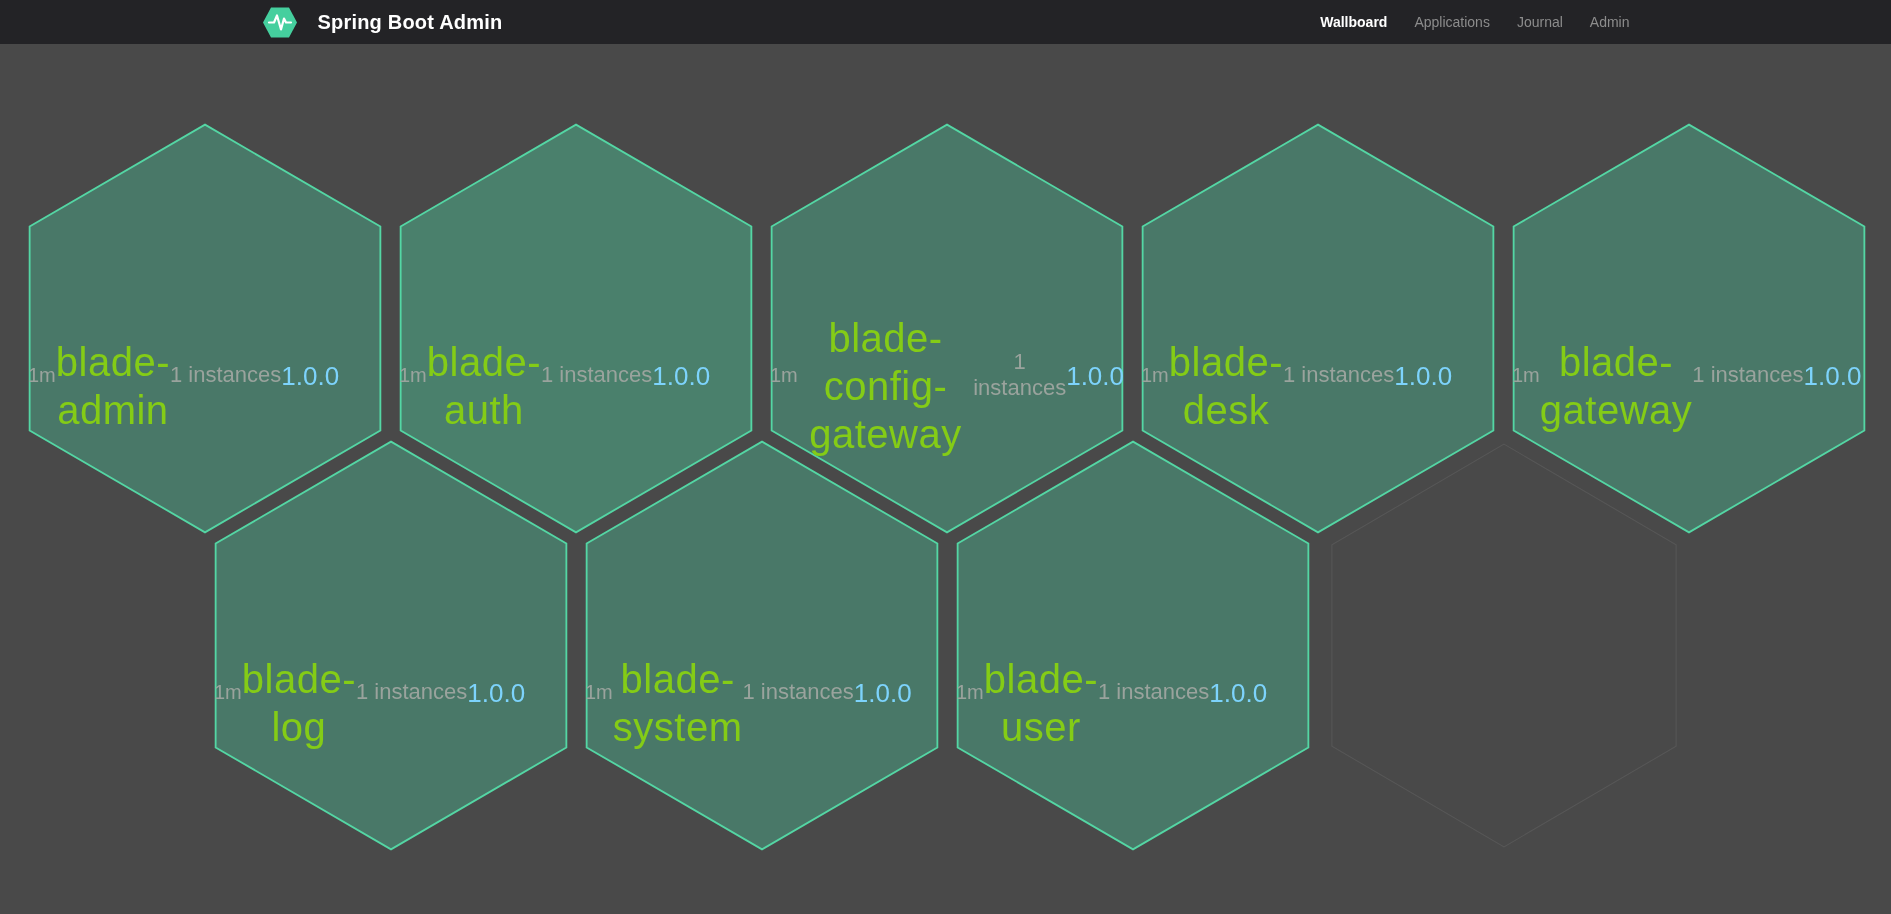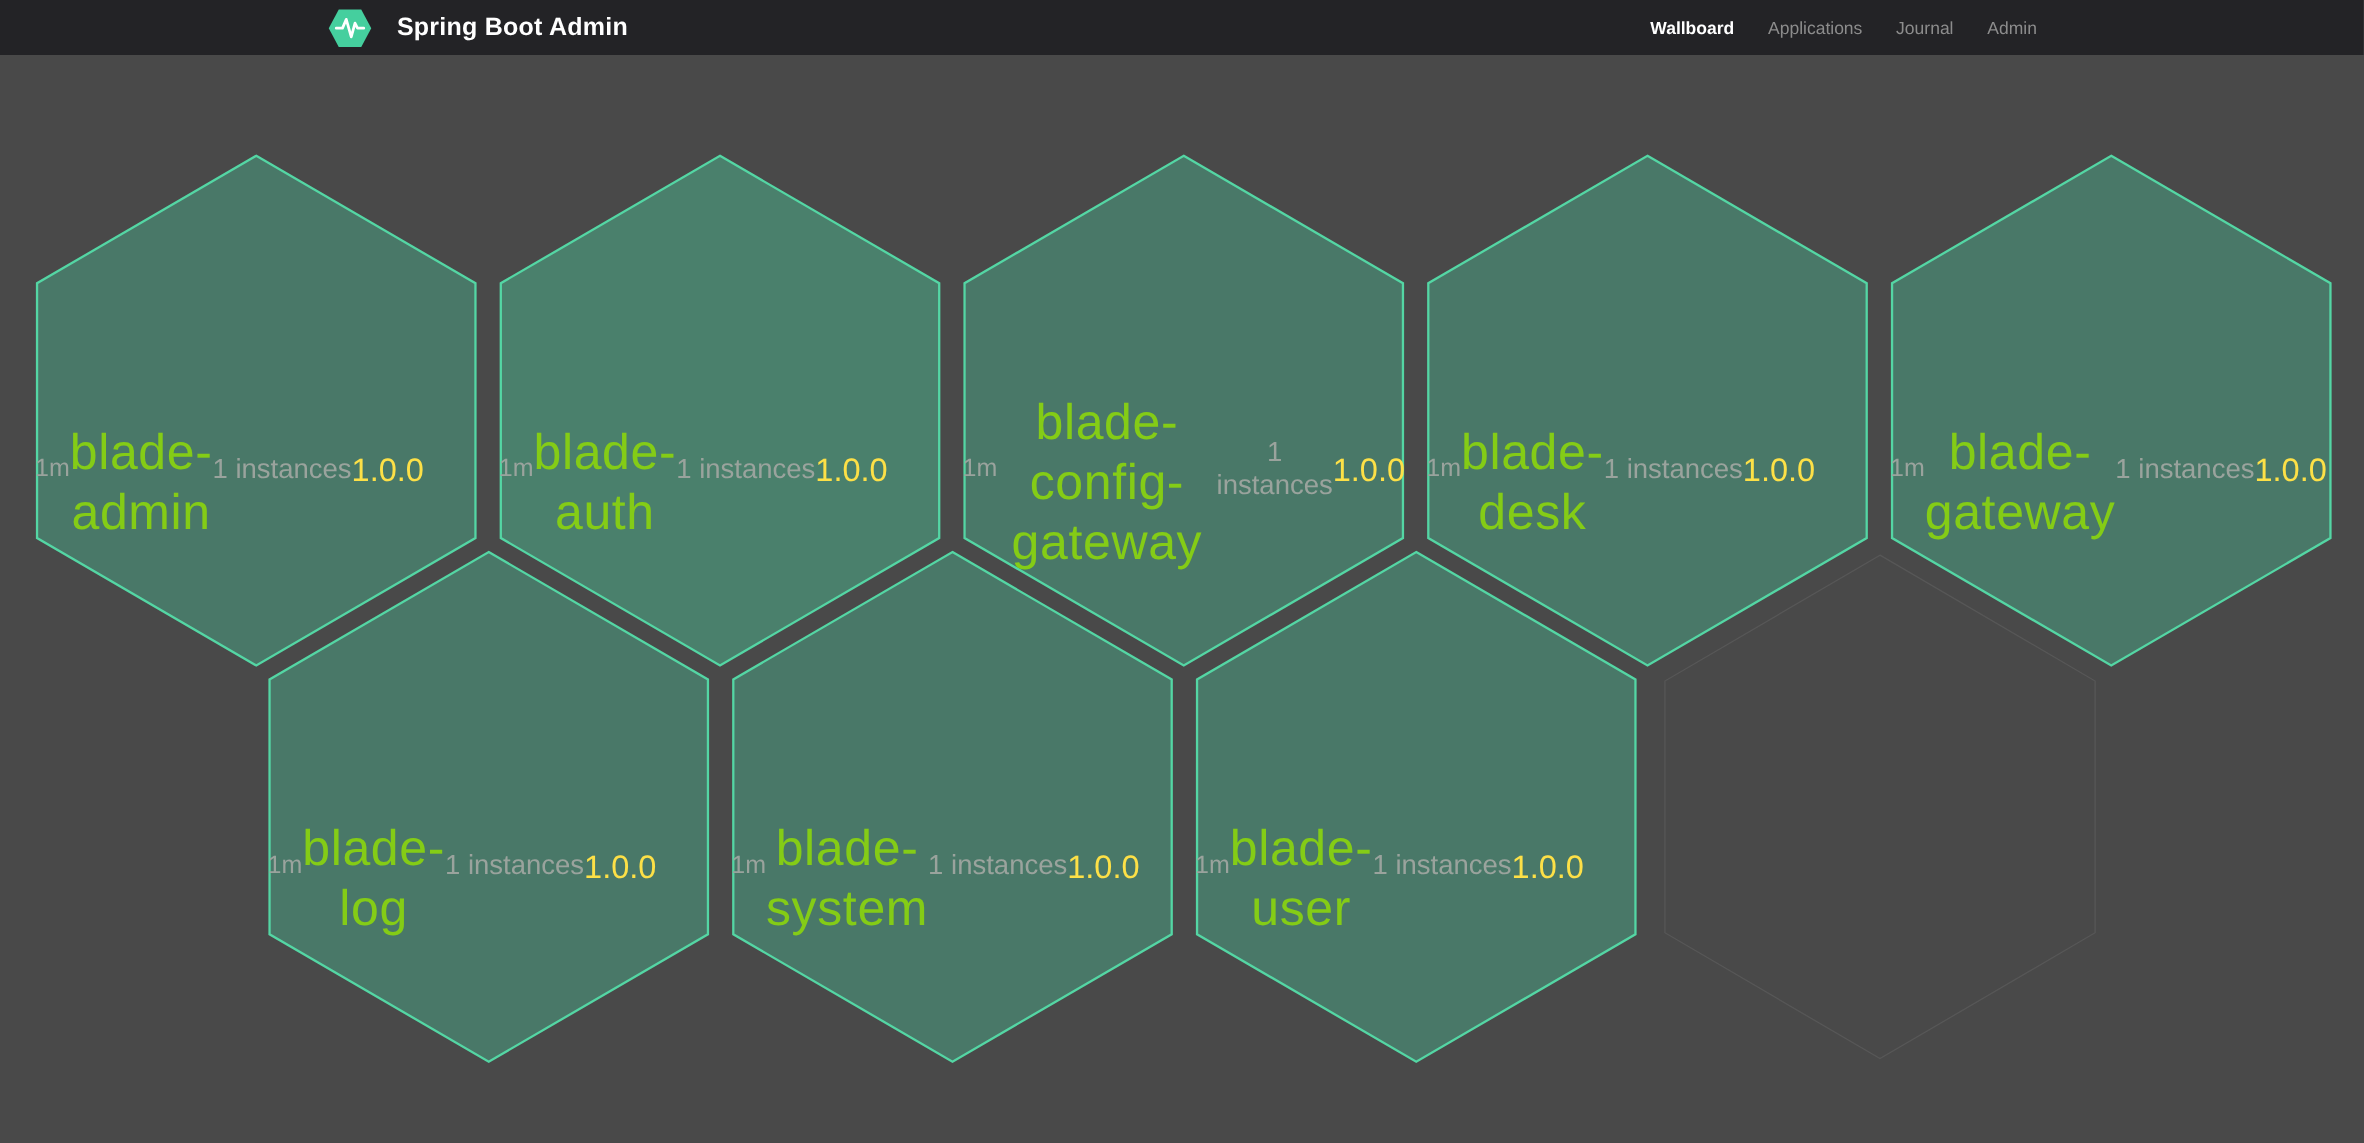--- a/index.html
+++ b/index.html
@@ -108,21 +108,21 @@
   .instances {
     margin-top: 0;
     font-size: 22px;
     line-height: 26px;
     color: var(--text_muted, #9aa39d);
   }
   .version {
     margin-top: 2px;
     font-size: 26px;
     line-height: 30px;
-    color: #fde047;
+    color: #7dd3fc;
   }
 </style>
 </head>
 <body>
 
 <div class="header">
   <div class="header-inner">
     <div class="brand">
       <span style="display:flex;">
         <svg width="36" height="33" viewBox="0 0 36 32">

